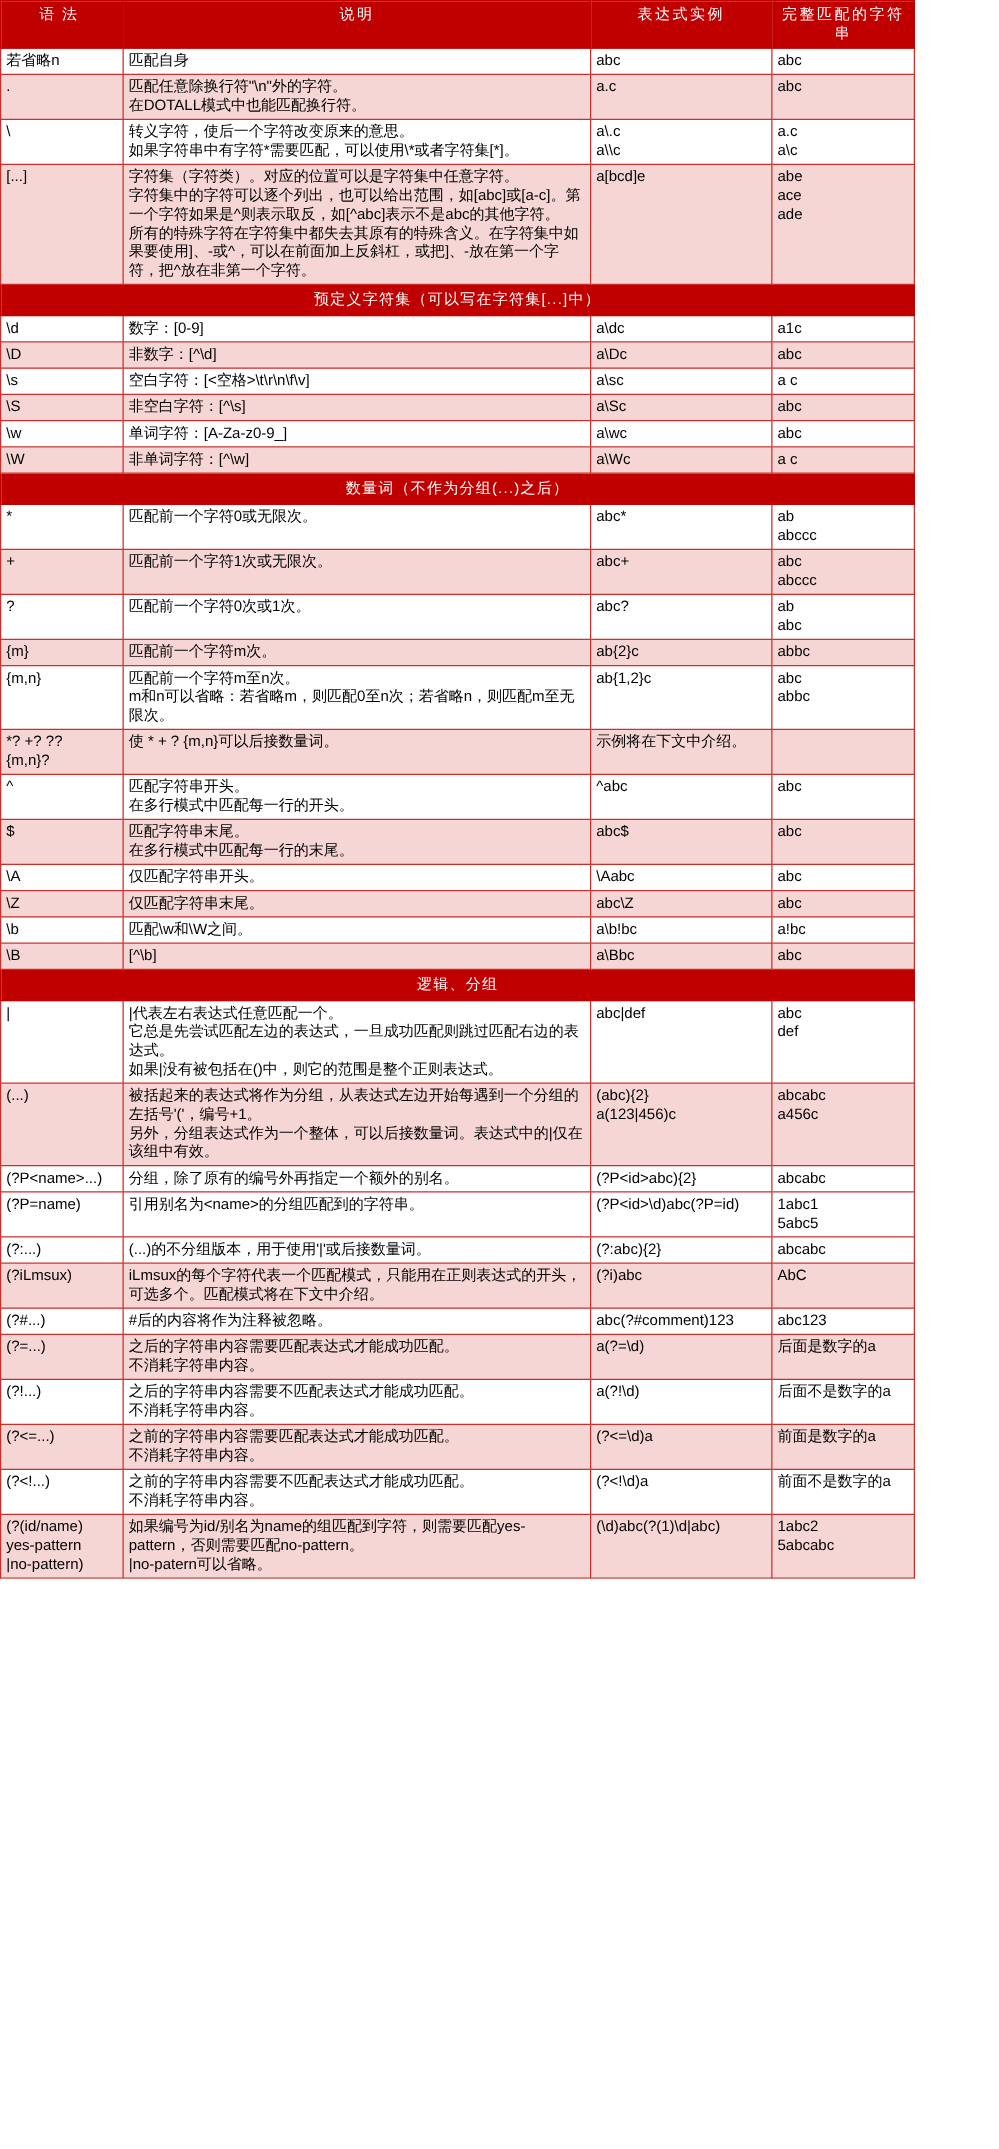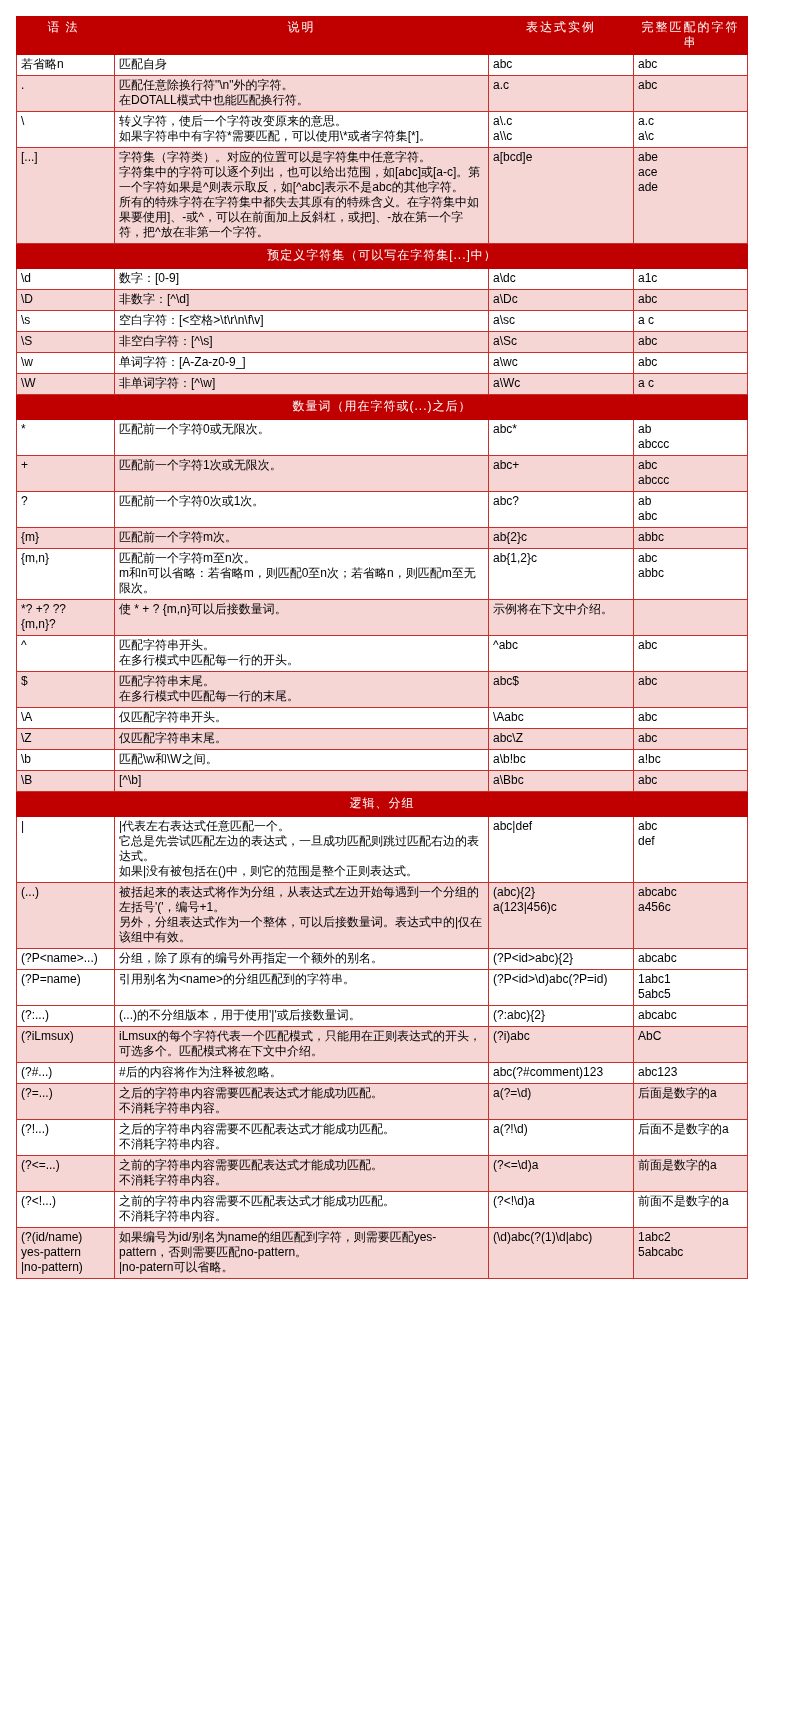--- a/index.html
+++ b/index.html
@@ -11,21 +11,21 @@
     font-family: "Liberation Sans", sans-serif;
     font-size: 12px;
     color: #000000;
   }
   .sheet {
     width: 799px;
     box-sizing: border-box;
   }
   table.rx {
     width: 731px;
-    margin: 16px;
+    margin: 0;
     border-collapse: collapse;
     table-layout: fixed;
     border: 1px solid #c00000;
   }
   table.rx col.c0 { width: 98px; }
   table.rx col.c1 { width: 374px; }
   table.rx col.c2 { width: 145px; }
   table.rx col.c3 { width: 114px; }
 
   table.rx td, table.rx th {
@@ -154,21 +154,21 @@
           <td class="cell c-expr">a\wc</td>
           <td class="cell c-match">abc</td>
         </tr>
         <tr class="r-dark">
           <td class="cell c-syn">\W</td>
           <td class="cell c-desc">非单词字符：[^\w]</td>
           <td class="cell c-expr">a\Wc</td>
           <td class="cell c-match">a c</td>
         </tr>
         <tr class="section">
-          <td colspan="4">数量词（用在字符或(...)之后）</td>
+          <td colspan="4">数量词（不作为分组(...)之后）</td>
         </tr>
         <tr class="r-light">
           <td class="cell c-syn">*</td>
           <td class="cell c-desc">匹配前一个字符0或无限次。</td>
           <td class="cell c-expr">abc*</td>
           <td class="cell c-match">ab
 abccc</td>
         </tr>
         <tr class="r-dark">
           <td class="cell c-syn">+</td>

